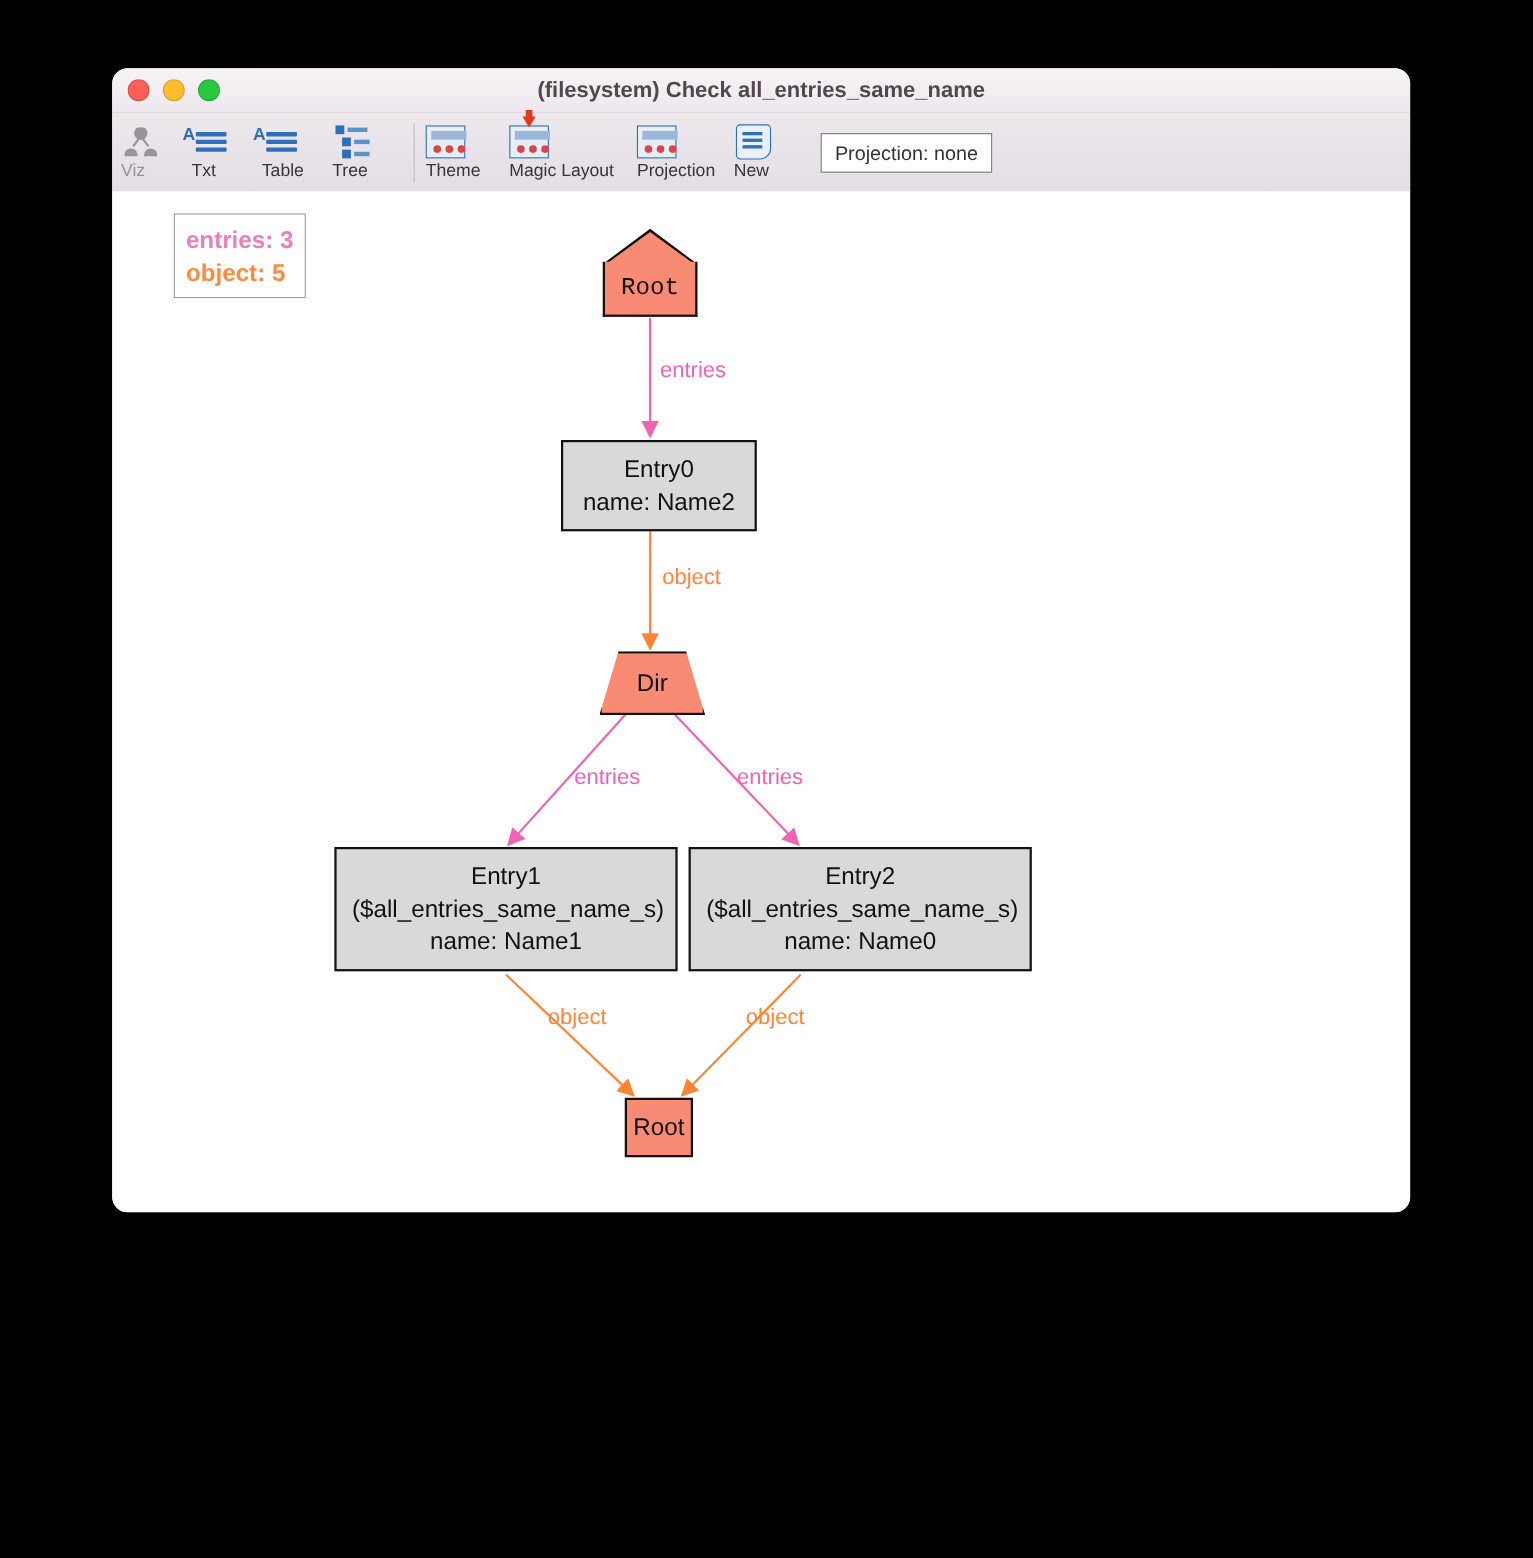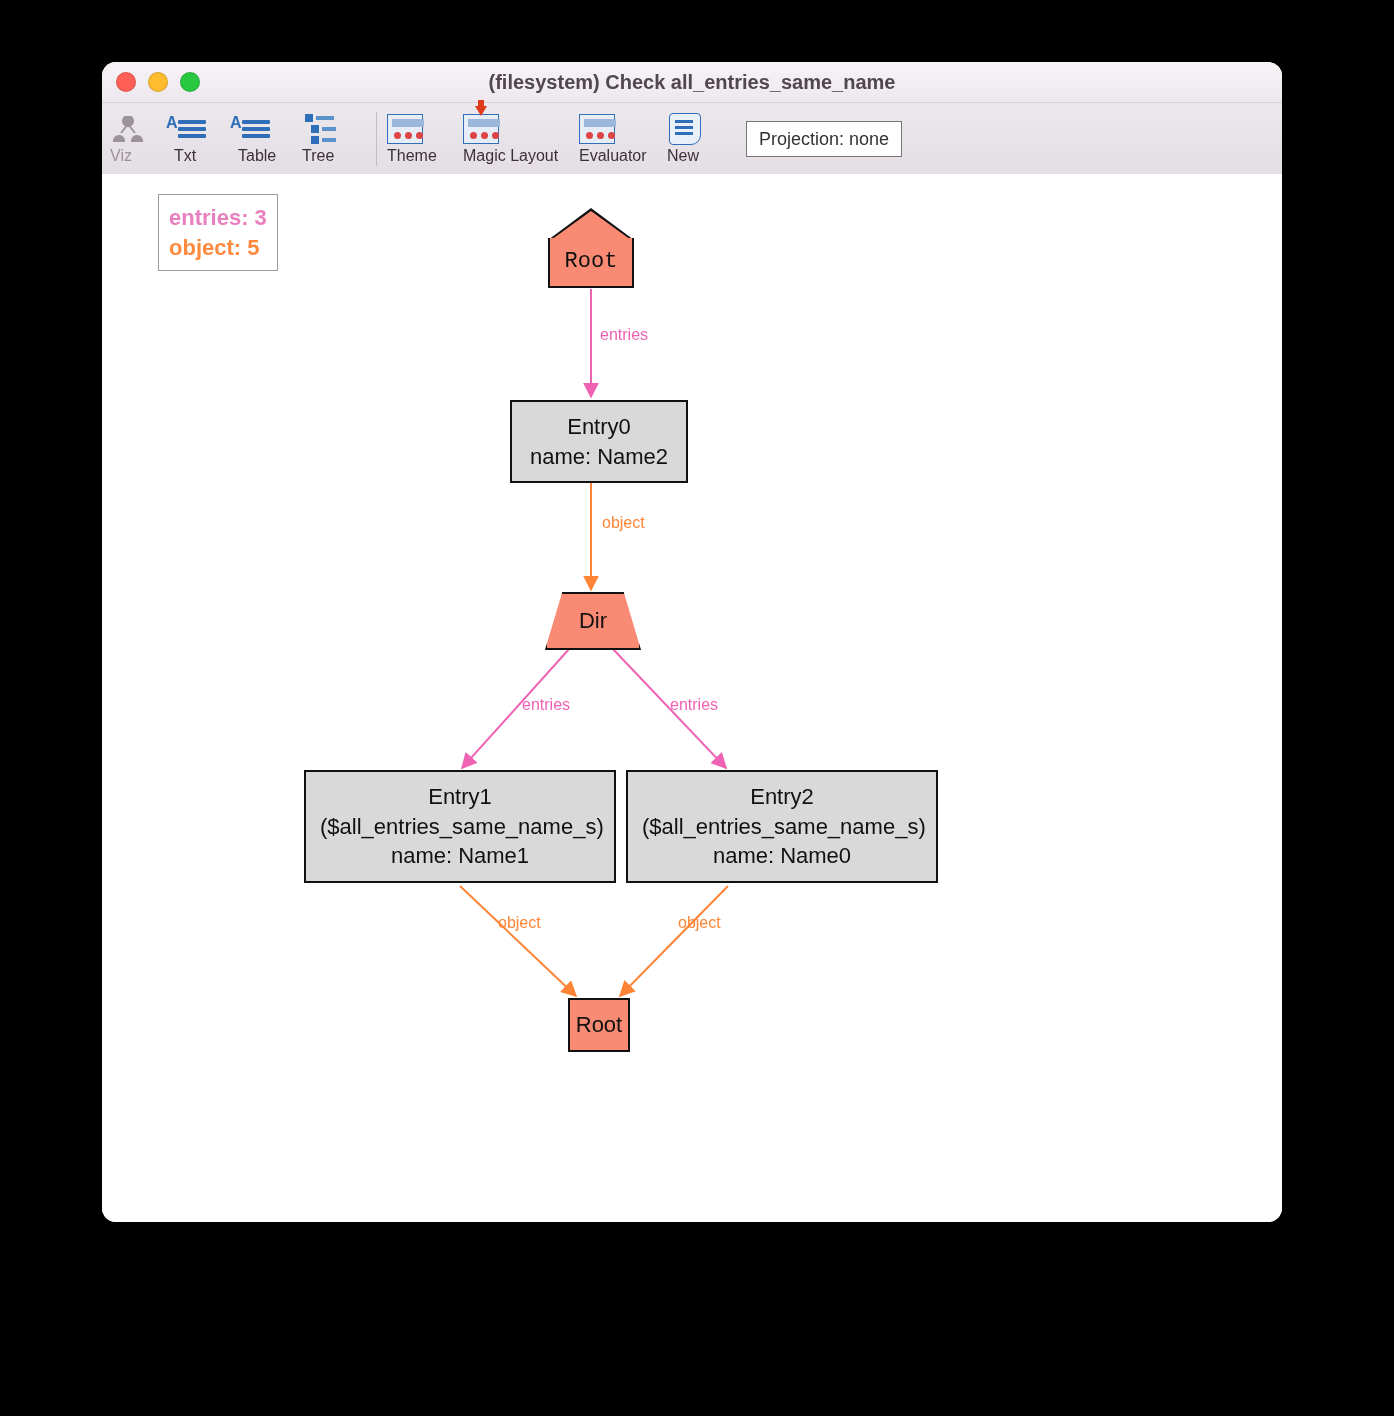--- a/index.html
+++ b/index.html
@@ -10,21 +10,21 @@
     width: 1394px;
     height: 1416px;
     overflow: hidden;
   }
 
   .window {
     position: absolute;
     left: 102px;
     top: 62px;
     width: 1180px;
-    height: 1160px;
+    height: 1040px;
     background: #fff;
     border-radius: 14px;
     box-shadow: 0 30px 80px rgba(0,0,0,0.6), 0 0 0 1px rgba(0,0,0,0.2);
     overflow: hidden;
   }
 
   .titlebar {
     height: 40px;
     background: linear-gradient(#f6f3f6, #eee8ee);
     border-bottom: 1px solid #d8d2d8;
@@ -220,21 +220,21 @@
     width: 92px; height: 54px;
     background: #f98b74;
     border: 2px solid #111;
     display: flex; align-items: center; justify-content: center;
     clip-path: polygon(18% 0, 82% 0, 100% 100%, 0 100%);
     font-size: 22px;
   }
 
   .edge-label {
     position: absolute;
-    font-size: 16px;
+    font-size: 20px;
     font-weight: 500;
   }
   .pink { color: #ef62b4; }
   .orange { color: #ff8435; }
 
   svg.edges {
     position: absolute;
     left: 0; top: 0;
     width: 100%; height: 100%;
     pointer-events: none;
@@ -336,21 +336,21 @@
       <div class="toolbtn" style="width:88px">
         <div class="ico">
           <div class="ico-panel">
               <div class="dots">
                 <span></span>
                 <span></span>
                 <span></span>
               </div>
             </div>
         </div>
-        <div class="lbl">Evaluator</div>
+        <div class="lbl">Projection</div>
       </div>
       <div class="toolbtn">
         <div class="ico">
           <div class="ico-scroll"></div>
         </div>
         <div class="lbl">New</div>
       </div>
       <div class="projbox">
         <span>Projection: none</span>
       </div>

